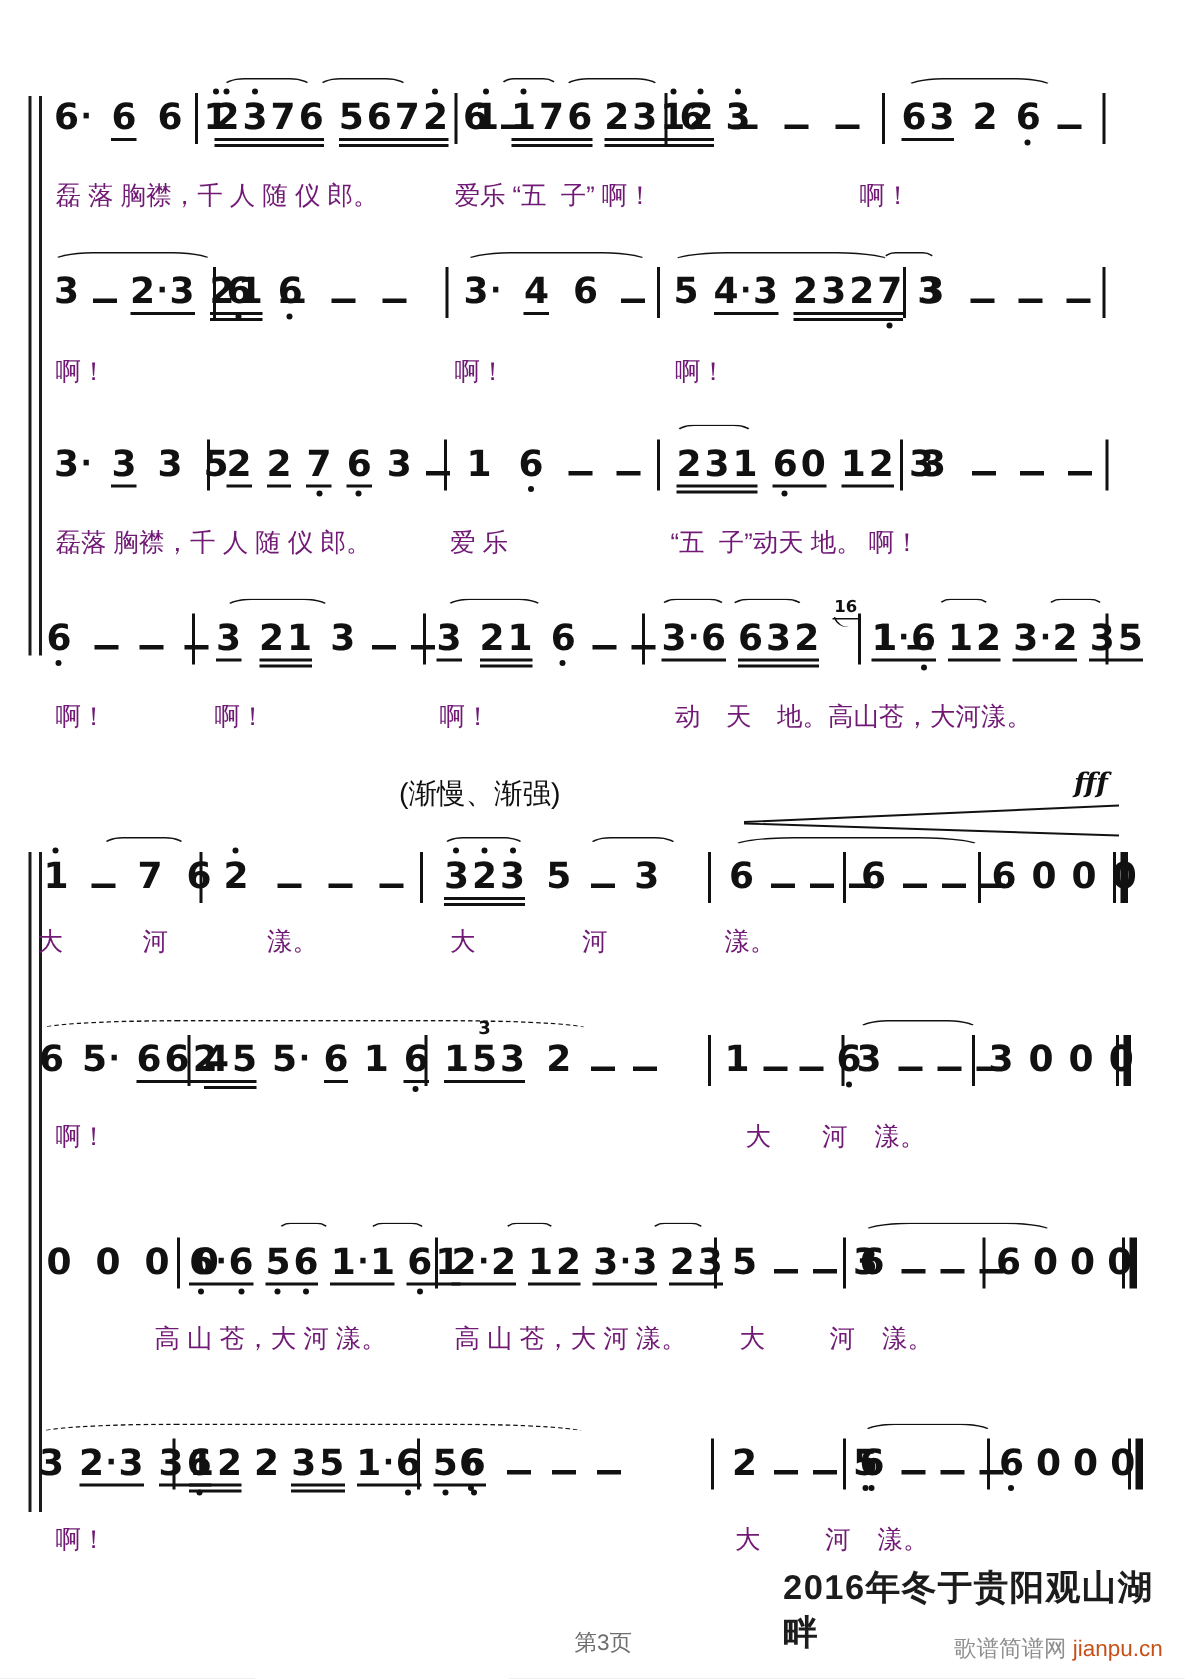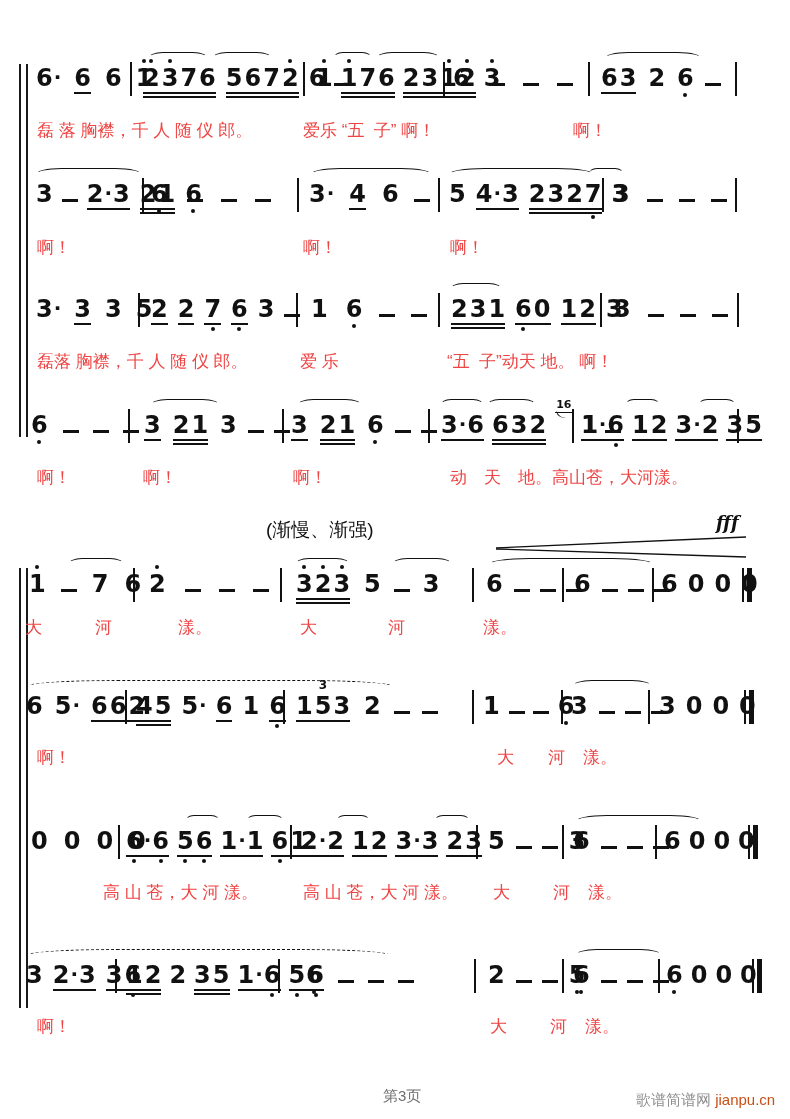--- a/index.html
+++ b/index.html
@@ -17,21 +17,21 @@
   .u2::after{content:"";position:absolute;left:1px;right:1px;bottom:-4px;height:2px;background:#111;}
   .u2::before{content:"";position:absolute;left:1px;right:1px;bottom:-8px;height:2px;background:#111;}
   .u1 .oc.down{bottom:-10px;}
   .u2 .oc.down{bottom:-13px;}
   .adot{font:700 20px "DejaVu Sans",sans-serif;line-height:22px;}
   .dash{width:16px;height:2.6px;background:#111;align-self:center;margin-top:3px;}
   .bar{position:absolute;width:2px;background:#111;}
   .bar.thick{width:5px;}
   .slur{position:absolute;height:11px;border:1.6px solid transparent;border-top-color:#111;border-radius:50%/100%;}
   .slur.dashed{border-top-style:dashed;}
-  .lyric{position:absolute;font:17px/1.35 "Liberation Sans",sans-serif;color:#ef4444;white-space:pre;}
+  .lyric{position:absolute;font:17px/1.35 "Liberation Sans",sans-serif;color:#701a75;white-space:pre;}
   .tup{position:absolute;top:-16px;left:50%;transform:translateX(-50%);font:700 12px "DejaVu Sans",sans-serif;}
   .grace{position:relative;top:-15px;font:700 11px "DejaVu Sans",sans-serif;line-height:13px;height:14px;
          border-bottom:1.2px solid #111;padding:0 1px;margin:0 2px;}
   .grace i{position:absolute;left:2px;top:12px;width:7px;height:9px;border-left:1.2px solid #111;
            border-bottom-left-radius:8px 9px;transform:rotate(-18deg);}
   .ann-tempo{position:absolute;font:19px/1 "Liberation Sans",sans-serif;color:#111;}
   .ann-dyn{position:absolute;font:italic 700 18px "DejaVu Serif",serif;color:#111;}
   .cresc{position:absolute;left:488px;top:532px;}
   
   .dedication{position:absolute;left:522px;top:1044px;font:700 23px/1.3 "Liberation Sans",sans-serif;
@@ -745,15 +745,16 @@
       <div class="lyric" style="left: 490px; top: 1016px;">大</div>
       <div class="lyric" style="left: 550px; top: 1016px;">河</div>
       <div class="lyric" style="left: 585px; top: 1016px;">漾。</div>
     </div>
 
   <svg class="cresc" width="262" height="36">
     <line x1="8" y1="16" x2="258" y2="5" stroke="#111" stroke-width="1.3"></line>
     <line x1="8" y1="17" x2="258" y2="25" stroke="#111" stroke-width="1.3"></line>
   </svg>
 
+  <div class="dedication">2016年冬于贵阳观山湖畔</div>
   <div class="page-num">第3页</div>
   <div class="site"><span>歌谱简谱网 </span><span class="link" id="site-link" style="color: rgb(200, 80, 24);">jianpu.cn</span></div>
 </div>
 
 </body></html>

